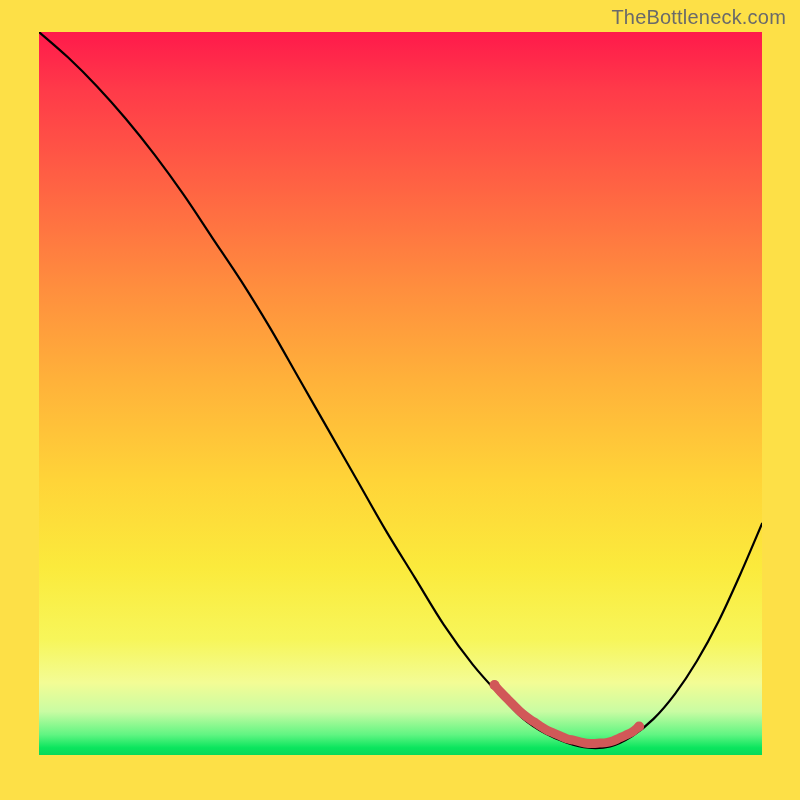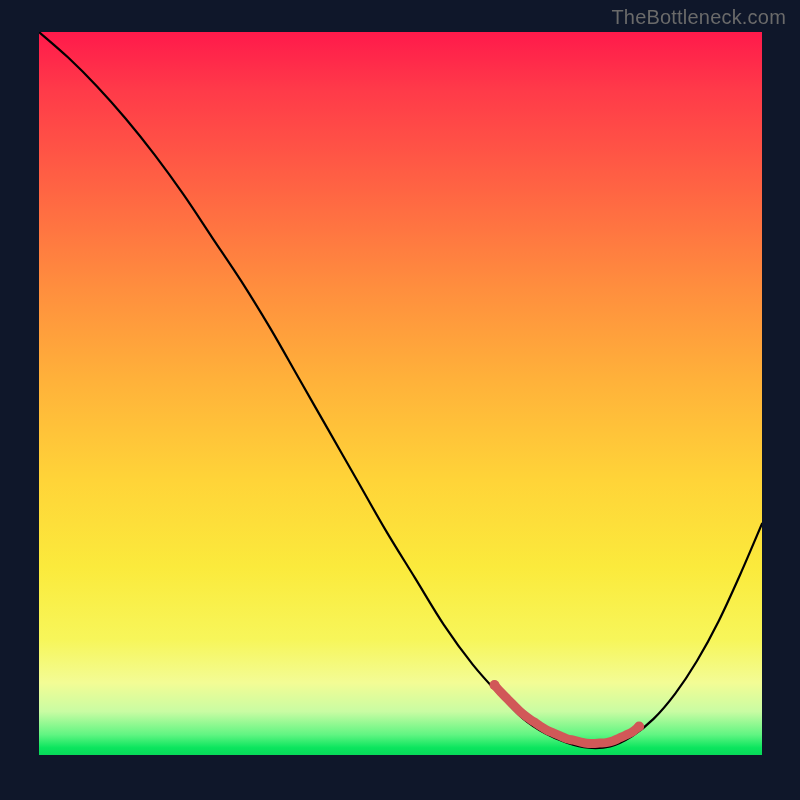--- a/index.html
+++ b/index.html
@@ -7,21 +7,21 @@
     padding: 0;
     width: 800px;
     height: 800px;
     background: #000;
     font-family: Arial, Helvetica, sans-serif;
   }
   .frame {
     position: relative;
     width: 800px;
     height: 800px;
-    background: #0f172a;
+    background: #fde047;
   }
   .source {
     position: absolute;
     top: 6px;
     right: 14px;
     color: #6a6a6a;
     font-size: 20px;
     font-weight: 500;
     letter-spacing: 0.2px;
     z-index: 5;

